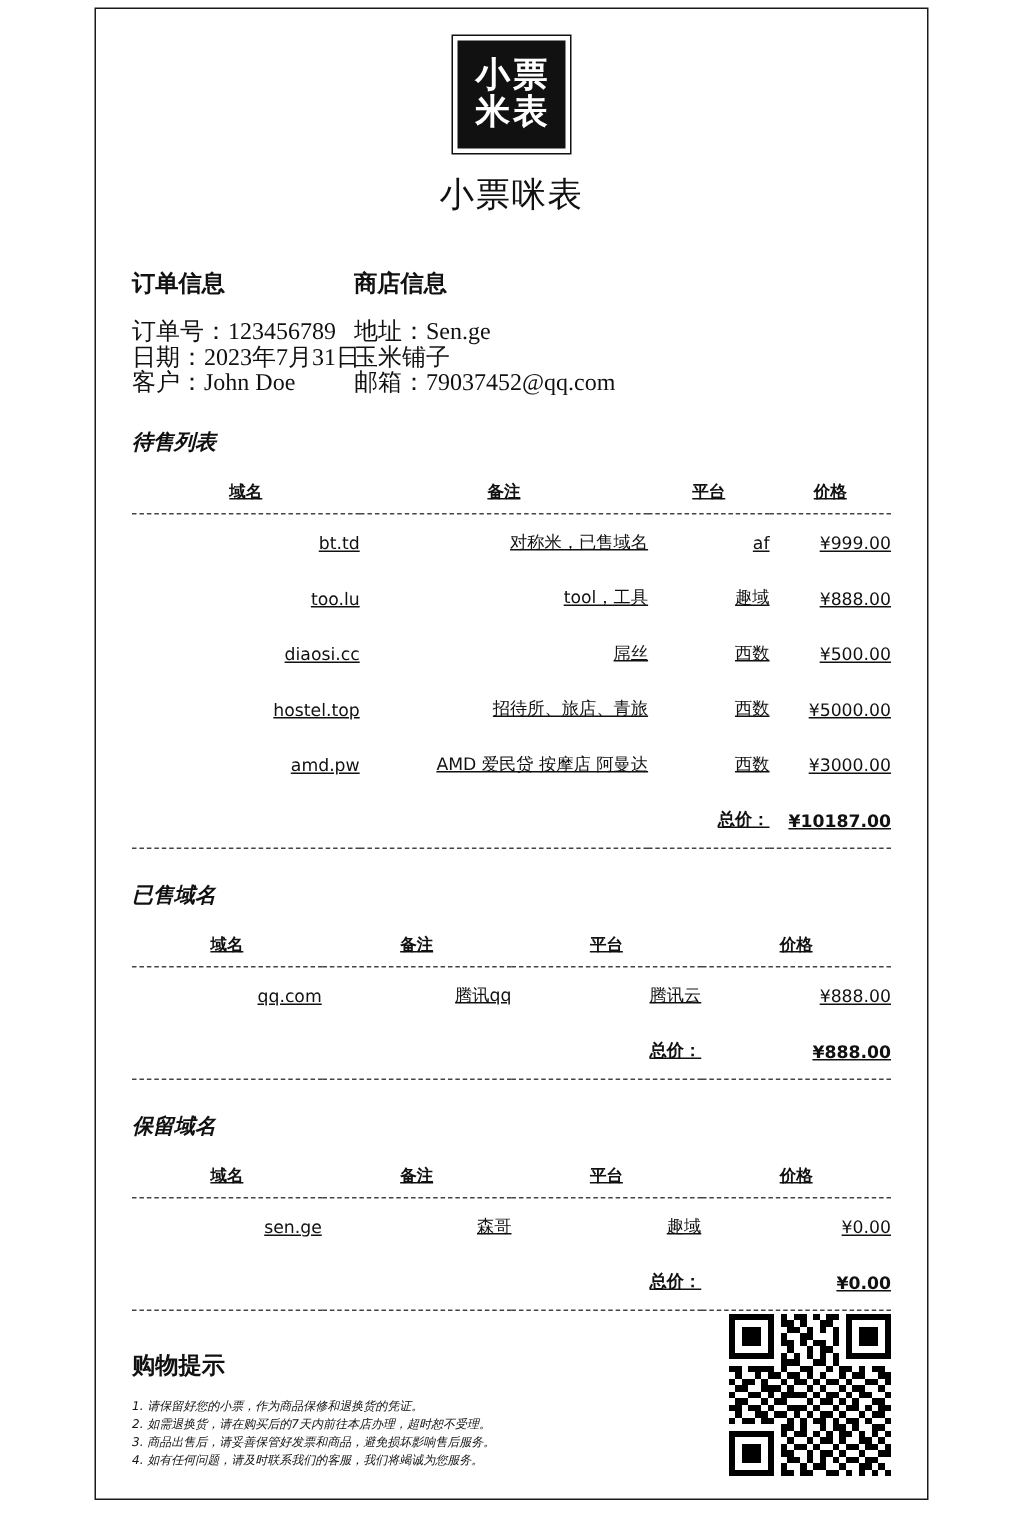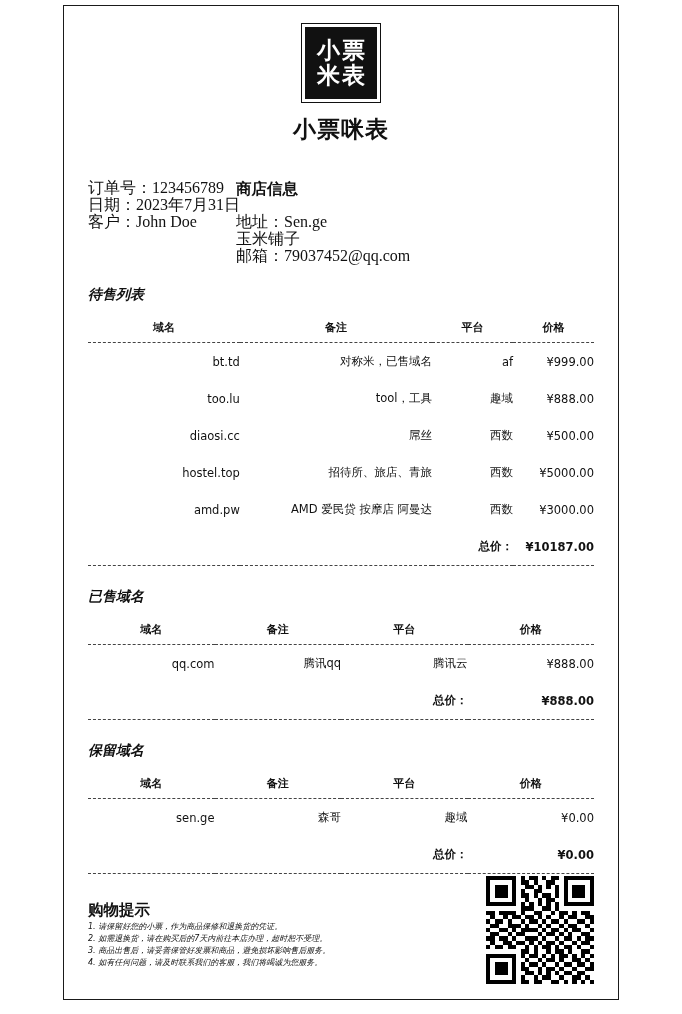--- a/index.html
+++ b/index.html
@@ -57,21 +57,21 @@
     color: #ffffff;
     font-weight: bold;
     font-size: 23px;
     line-height: 25px;
     font-family: "DejaVu Sans", "Liberation Sans", sans-serif;
   }
   .logo-grid span { display: block; text-align: center; }
   .brand-name {
     margin-top: 12px;
     font-size: 23px;
-    font-weight: bold;
+    font-weight: normal;
     letter-spacing: 1px;
     font-family: "DejaVu Sans", "Liberation Sans", sans-serif;
   }
 
   
   .info-wrap {
     margin-top: 34px;
     display: flex;
   }
   .info-col-left { width: 148px; }
@@ -95,20 +95,21 @@
     font-size: 14px;
     font-weight: bold;
     font-family: "DejaVu Sans", "Liberation Sans", sans-serif;
     margin-bottom: 16px;
     font-style: italic;
   }
   table.tbl {
     width: 100%;
     border-collapse: collapse;
     font-family: "DejaVu Sans", "Liberation Sans", sans-serif;
+    text-decoration: underline;
   }
   table.tbl th {
     font-size: 11px;
     font-weight: bold;
     padding: 0 0 7px 0;
     text-align: center;
     white-space: nowrap;
   }
   table.tbl thead tr { border-bottom: 1px dashed #444; }
   table.tbl tbody tr td {
@@ -135,21 +136,21 @@
   .tbl-b col.c2 { width: 25%; }
   .tbl-b col.c3 { width: 25%; }
   .tbl-b col.c4 { width: 25%; }
 
   
   .tips { margin-top: 26px; }
   .tips-title {
     font-size: 15.5px;
     font-weight: bold;
     font-family: Liberation Sans, sans-serif;
-    margin-bottom: 0;
+    margin-bottom: 11px;
   }
   .tips-list {
     margin: 0;
     padding: 0;
     list-style: none;
     font-style: italic;
   }
   .tips-list li {
     font-size: 8px;
     line-height: 12px;
@@ -180,20 +181,21 @@
           <span>票</span>
           <span>米</span>
           <span>表</span>
         </div>
       </div>
       <div class="brand-name">小票咪表</div>
     </div>
 
     <div class="info-wrap">
       <div class="info-col-left">
+        <div class="block-title">订单信息</div>
         <div class="info-line">订单号：123456789</div>
         <div class="info-line">日期：2023年7月31日</div>
         <div class="info-line">客户：John Doe</div>
       </div>
       <div class="info-col-right">
         <div class="block-title">商店信息</div>
         <div class="info-line">地址：Sen.ge</div>
         <div class="info-line">玉米铺子</div>
         <div class="info-line">邮箱：79037452@qq.com</div>
       </div>

